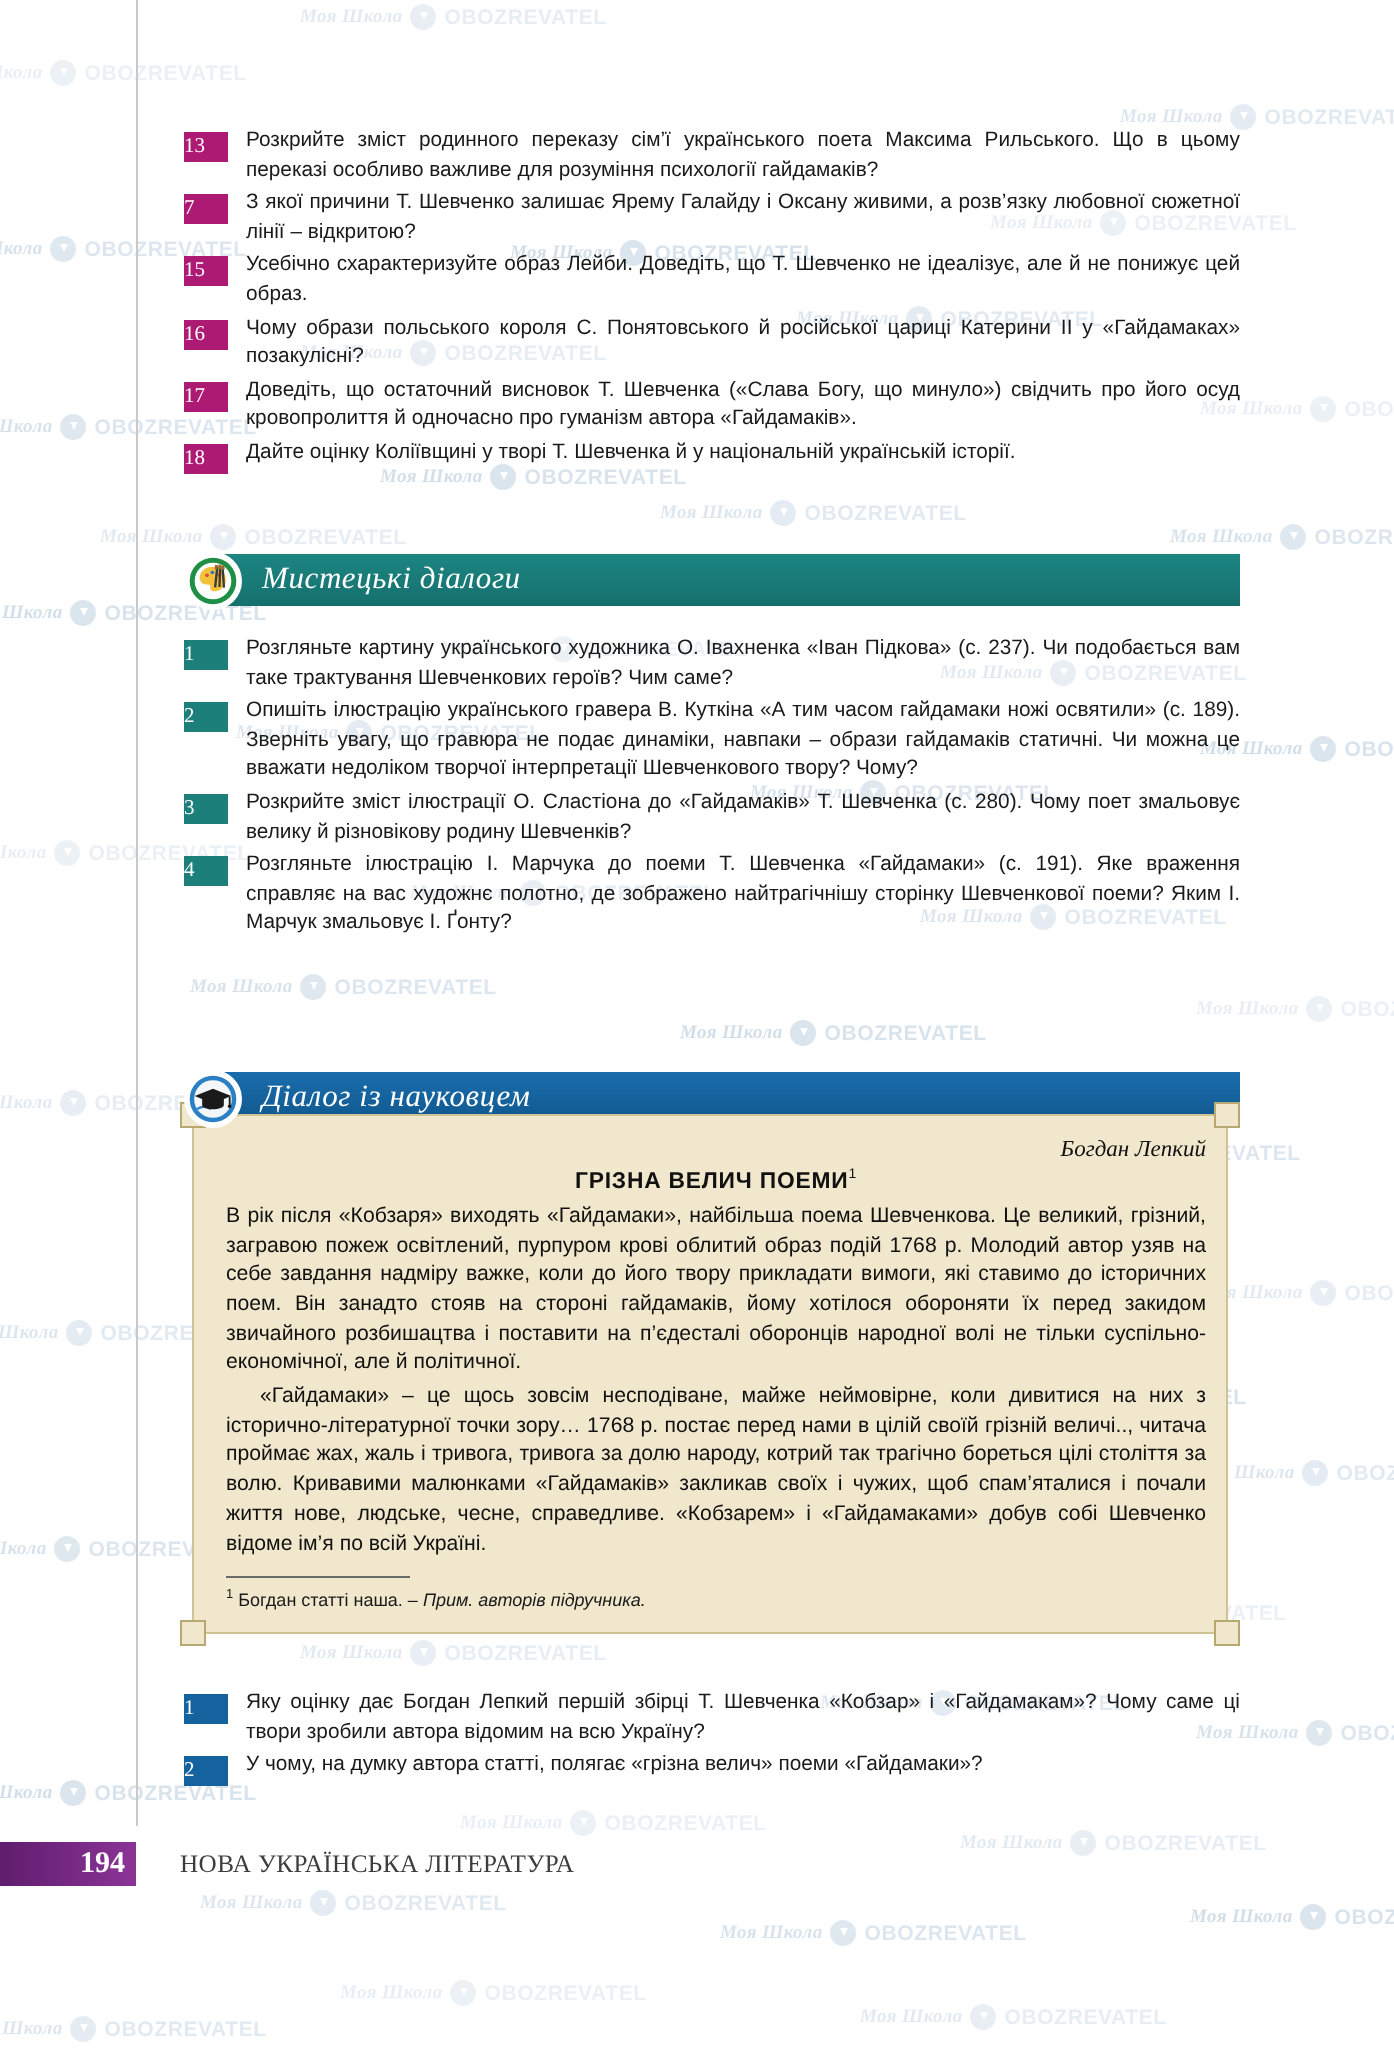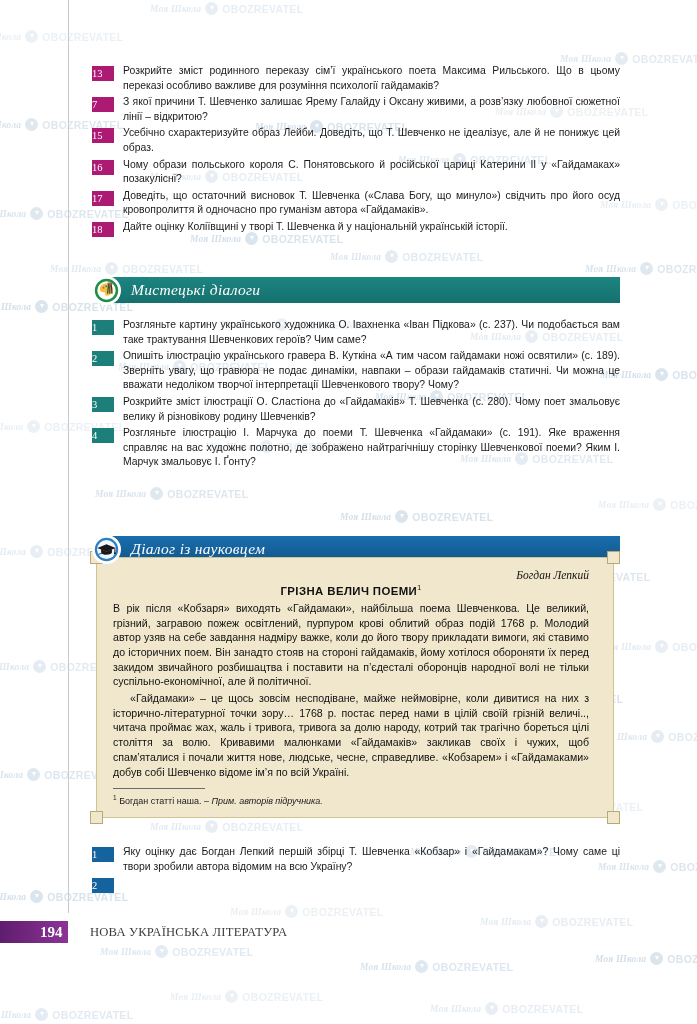--- a/index.html
+++ b/index.html
@@ -170,21 +170,21 @@
   }
 
   
   #quote-box {
     position: absolute;
     left: 96px;
     top: 557px;
     width: 518px;
     background: #f0e7cc;
     border: 1px solid #cfc293;
-    padding: 11px 24px 10px 16px;
+    padding: 11px 10px 10px 16px;
   }
   .corner {
     position: absolute;
     width: 13px;
     height: 13px;
     border: 1px solid #b8a972;
     background: #f0e7cc;
   }
   .corner.tl { left: -7px;  top: -7px; }
   .corner.tr { right: -7px; top: -7px; }
@@ -652,20 +652,21 @@
     </div>
   </div>
 
   <div class="content" id="scholar-questions" style="top:845px;">
       <div class="qrow">
         <div class="qnum blue">1</div>
         <div class="qtext">Яку оцінку дає Богдан Лепкий першій збірці Т. Шевченка «Кобзар» і «Гайдамакам»? Чому саме ці твори зробили автора відомим на всю Україну?</div>
       </div>
       <div class="qrow">
         <div class="qnum blue">2</div>
+        <div class="qtext">У чому, на думку автора статті, полягає «грізна велич» поеми «Гайдамаки»?</div>
       </div>
     </div>
 
   <div id="footer">
     <div id="footer-bar"></div>
     <div id="footer-num">194</div>
     <div id="footer-title">НОВА УКРАЇНСЬКА ЛІТЕРАТУРА</div>
   </div>
 
 </div>

